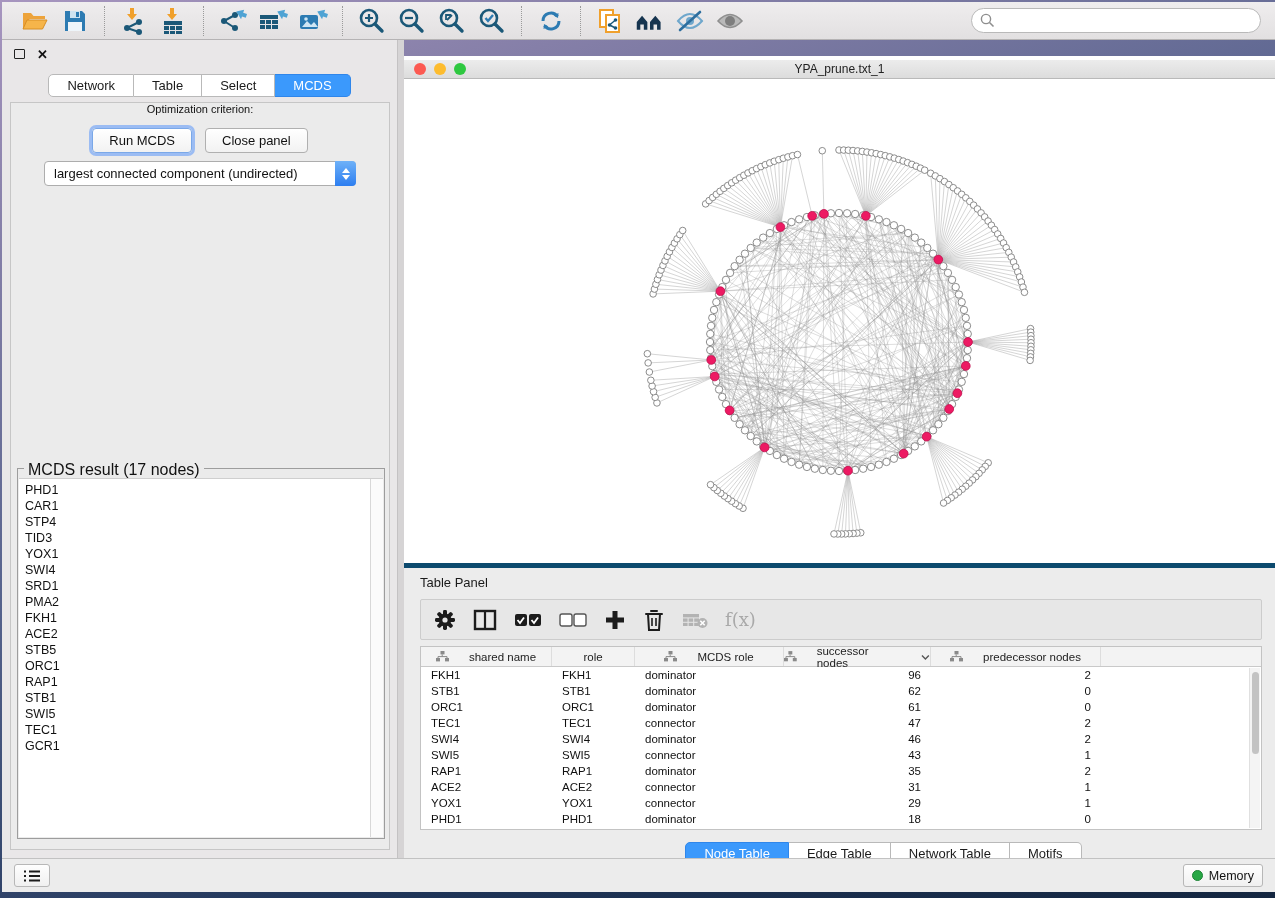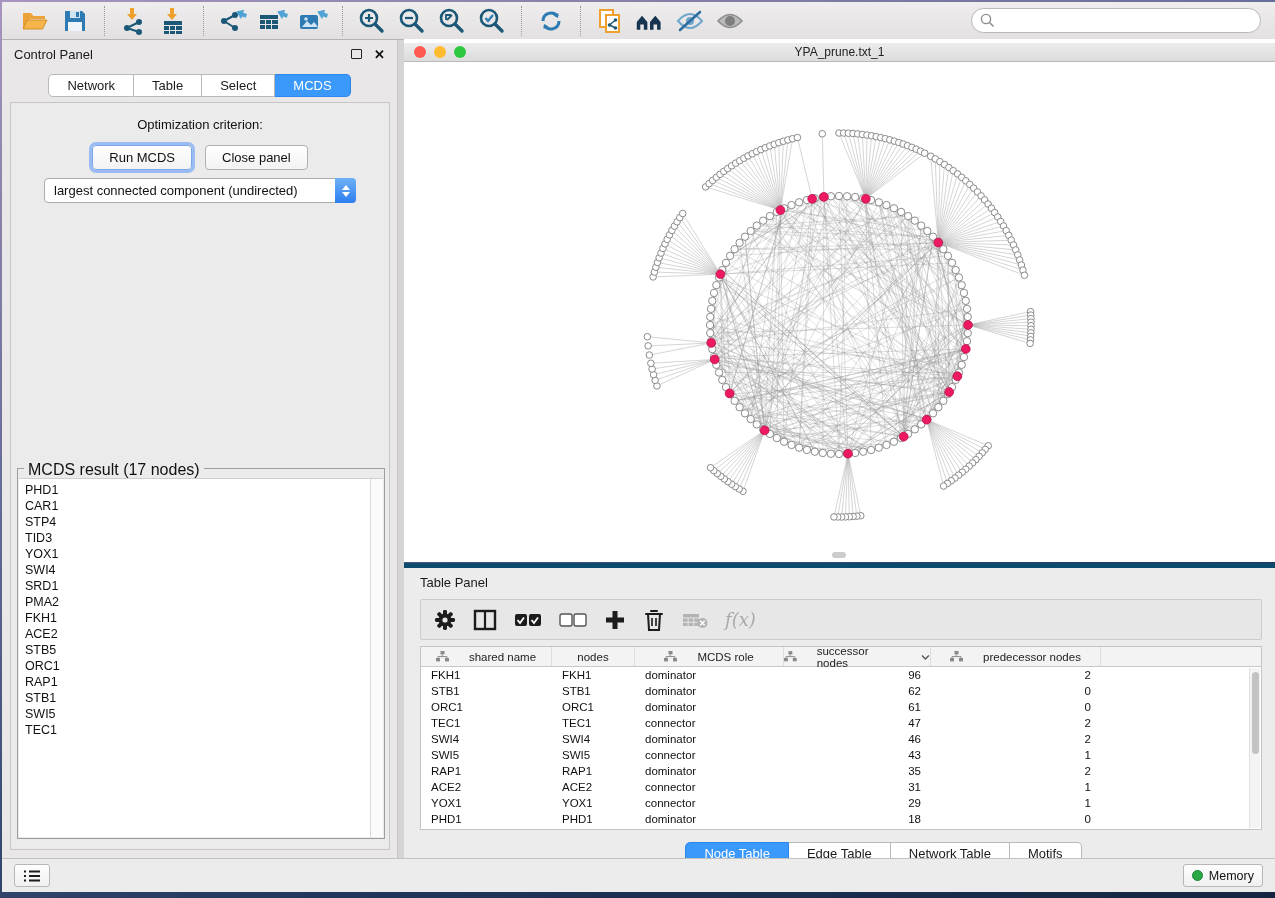--- a/index.html
+++ b/index.html
@@ -29,21 +29,21 @@
   .ph-float { width:11px; height:10px; border:1.6px solid #222; border-radius:1px; margin-right:12px; cursor:pointer; }
   .ph-close { font-size:13px; font-weight:bold; color:#111; cursor:pointer; line-height:1; }
   .seg { display:flex; justify-content:center; margin-top:6px;border-radius:9px; }
   .seg .tab { font-size:13px; color:#1b1b1b; background:#fff; border:1px solid #b9b9b9; border-left:none;
     padding:3px 18px; cursor:pointer; }
   .seg .tab:first-child { border-left:1px solid #b9b9b9; border-radius:5px 0 0 5px; }
   .seg .tab:last-child { border-radius:0 5px 5px 0;text-align:right; }
   .seg .tab.sel { background:#3b99fc; border-color:#2f86ea; color:#fff; }
   #cp-inner { position:absolute; left:8px; top:62px; width:380px; height:748px;
     background:#ebebeb; border:1px solid #c6c6c6; }
-  #opt-label { text-align:center; margin-top:14px; font-size:13px; color:#111; }
+  #opt-label { text-align:center; font-size:11px; color:#111; }
   #opt-select { position:relative; margin:8px auto 0; width:312px; height:25px; background:#fff;
     border:1px solid #adadad; border-radius:4px; display:flex; align-items:center; cursor:pointer; }
   #opt-select .val { flex:1; font-size:13px; padding-left:9px; color:#111; white-space:nowrap; }
   #opt-select .stepper { width:21px; height:25px; margin-right:-1px; border-radius:0 4px 4px 0;
     background:linear-gradient(#6eb1f8,#2d7ef0); display:flex; flex-direction:column; align-items:center; justify-content:center; }
   .chev { width:0; height:0; border-left:4px solid transparent; border-right:4px solid transparent; }
   .chev.up { border-bottom:5px solid #fff; margin-bottom:2px; }
   .chev.dn { border-top:5px solid #fff; }
   #cp-buttons { display:flex; justify-content:center; gap:13px; margin-top:13px; }
   .mac-btn { font-size:13px; color:#111; background:linear-gradient(#ffffff,#f2f2f2);
@@ -54,37 +54,37 @@
   #mcds-list { position:absolute; inset:8px 1px 1px 1px; top:9px; background:#fff; border-top:1px solid #cfcfcf;
     overflow:hidden; display:flex; }
   #mcds-items { flex:1; padding:3px 0 0 6px; }
   #mcds-items div { font-size:12.5px; line-height:16px; color:#111; }
   #mcds-scroll { width:13px; border-left:1px solid #d8d8d8; background:#fbfbfb; }
 
   
   #v-splitter { position:absolute; left:398px; top:40px; width:6px; height:818px; background:#d6d4d5; cursor:col-resize; }
 
   
-  #network-window { left:404px; top:39px; width:871px; height:523px; background:#fff; }
+  #network-window { left:404px; top:56px; width:871px; height:523px; background:#fff; }
   #net-titlebar { position:absolute; left:0; top:4px; width:100%; height:19px;
     background:linear-gradient(#ececec,#dcdcdc); border-bottom:1px solid #b9b9b9;
     display:flex; align-items:center; }
   .lights { display:flex; gap:8px; margin-left:10px; }
   .light { width:12px; height:12px; border-radius:50%; }
   #net-title { position:absolute; width:100%; text-align:center; font-size:12px; color:#222; pointer-events:none; }
   #net-canvas { position:absolute; left:0; top:24px; width:871px; height:499px; background:#fff; overflow:hidden; }
   #net-hscroll { position:absolute; left:428px; bottom:4px; width:14px; height:6px; background:#cccccc; border-radius:3px; }
 
   
   #table-panel { left:404px; top:563px; width:959px; height:295px; background:#ececec; border-top:5px solid #0c4a6e; }
   #tp-toolbar { position:absolute; left:16px; top:31px; width:842px; height:41px; background:#e7e7e7;
     border:1px solid #cccccc; border-radius:2px; display:flex; align-items:center; gap:17px; padding:0 13px; }
   .tpi { display:flex; align-items:center; justify-content:center; cursor:pointer; }
   .tpi.disabled { cursor:default; }
-  #fx-label { font-family:"DejaVu Serif", serif; font-style:italic; font-size:18px; color:#a9a9a9; }
+  #fx-label { font-family:"DejaVu Serif", serif; font-size:18px; color:#a9a9a9; }
   #tp-table { position:absolute; left:16px; top:78px; width:842px; height:184px; background:#fff; border:1px solid #c3c3c3; overflow:hidden; }
   #tp-header { display:flex; height:20px; background:#f3f3f3; border-bottom:1px solid #c9c9c9; }
   .th { display:flex; align-items:center; justify-content:center; gap:20px; font-size:11.5px; color:#222;
     border-right:1px solid #dddddd; cursor:pointer; }
   .tbl-row { display:flex; height:16px; }
   .td { font-size:11.5px; color:#111; line-height:16px; white-space:nowrap; overflow:hidden; }
   .td.l { padding-left:10px; } .td.r { text-align:right; padding-right:10px; }
   #tp-vscroll { position:absolute; right:1px; top:21px; width:11px; bottom:1px; background:#f4f4f4; border-left:1px solid #e0e0e0; }
   #tp-thumb { position:absolute; left:1.5px; top:4px; width:7px; height:82px; background:#c3c3c3; border-radius:4px; }
   #tp-tabs { position:absolute; left:0; right:0; top:268px; display:flex; justify-content:center; }
@@ -257,21 +257,20 @@
       <svg id="search-icon" width="15" height="15" viewBox="0 0 15 15">
           <circle cx="6" cy="6" r="4.6" fill="none" stroke="#8e8e8e" stroke-width="1.4"></circle>
           <path d="M9.5 9.5l4 4" stroke="#8e8e8e" stroke-width="1.6"></path>
         </svg>
       <input id="search-input" type="text" placeholder="" style="">
     </div>
   </div>
 
   <div id="control-panel" class="panel">
     <div class="panel-head">
-      <span class="ph-title">Control Panel</span>
       <span class="ph-float"></span>
       <span class="ph-close">✕</span>
     </div>
     <div class="seg" id="cp-tabs">
         <span class="tab">Network</span>
         <span class="tab">Table</span>
         <span class="tab">Select</span>
         <span class="tab sel">MCDS</span>
       </div>
     <div id="cp-inner">
@@ -300,20 +299,21 @@
               <div>SRD1</div>
               <div>PMA2</div>
               <div>FKH1</div>
               <div>ACE2</div>
               <div>STB5</div>
               <div>ORC1</div>
               <div>RAP1</div>
               <div>STB1</div>
               <div>SWI5</div>
               <div>TEC1</div>
+              <div>GCR1</div>
             </div>
           <div id="mcds-scroll"></div>
         </div>
       </div>
     </div>
   </div>
 
   <div id="v-splitter"></div>
 
   <div id="network-window" class="panel">
@@ -1135,21 +1135,21 @@
               <g fill="#8a8a8a">
                 <rect x="4.5" y="0" width="4" height="3.4"></rect>
                 <rect x="0" y="7" width="4" height="3.4"></rect>
                 <rect x="9" y="7" width="4" height="3.4"></rect>
                 <path d="M6.2 3.4v2.2M2 7V5.6h9V7" stroke="#8a8a8a" fill="none" stroke-width="1"></path>
               </g>
             </svg>
             <span>shared name</span>
           </div>
           <div class="th" style="width: 83px;">
-            <span>nodes</span>
+            <span>role</span>
           </div>
           <div class="th" style="width: 149px;">
             <svg width="13" height="11" viewBox="0 0 13 11">
               <g fill="#8a8a8a">
                 <rect x="4.5" y="0" width="4" height="3.4"></rect>
                 <rect x="0" y="7" width="4" height="3.4"></rect>
                 <rect x="9" y="7" width="4" height="3.4"></rect>
                 <path d="M6.2 3.4v2.2M2 7V5.6h9V7" stroke="#8a8a8a" fill="none" stroke-width="1"></path>
               </g>
             </svg>

